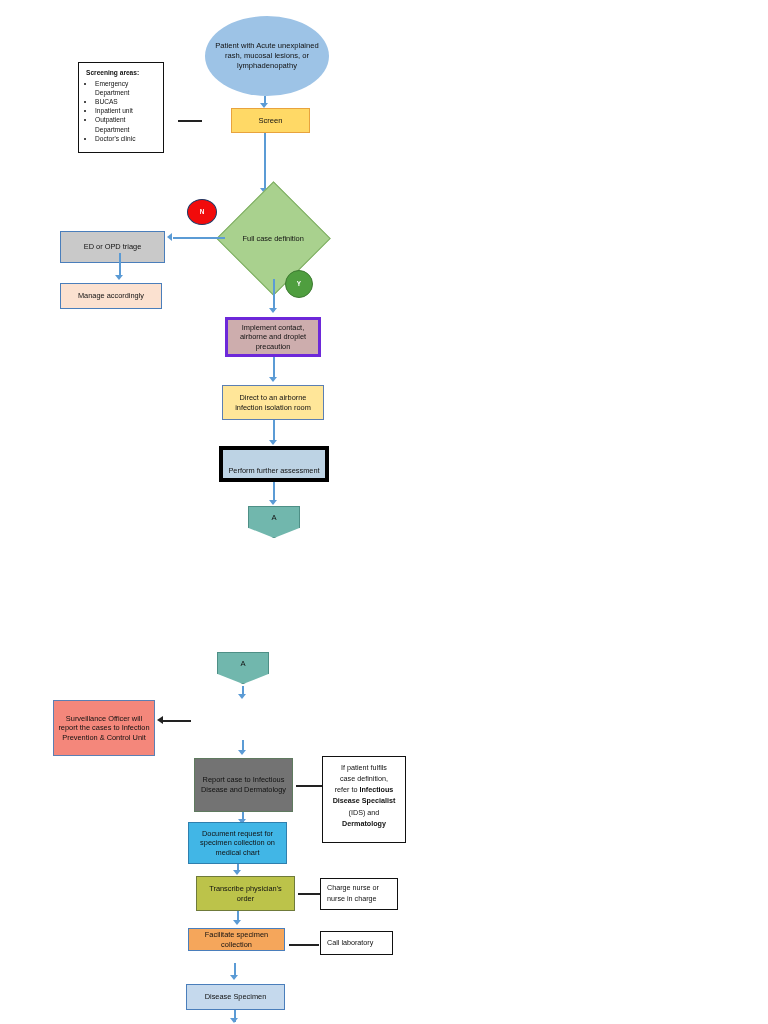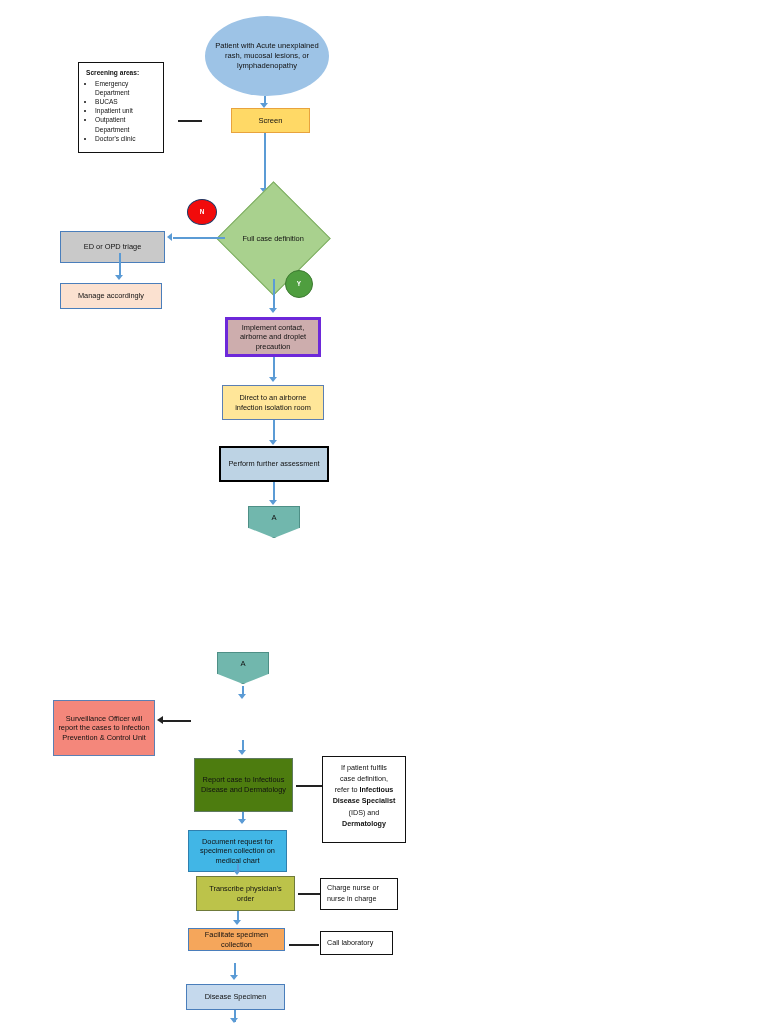--- a/index.html
+++ b/index.html
@@ -31,25 +31,25 @@
     border-radius:50%;
     background:#9dc3e6;
     color:#111;
     font-size:7.6px;
   }
   .screen-box{background:#ffd966;border:1.4px solid #e8a33d;font-size:7.6px;}
   .gray-box{background:#c9c9c9;border:1px solid #4a7ebb;margin-top:10px;}
   .peach-box{background:#fbe1d0;border:1px solid #4a7ebb;}
   .mauve-box{background:#cdadad;border:3px solid #6d28d9;}
   .yellow-box{background:#ffe699;border:1px solid #5b7fb3;}
-  .blue-box{background:#bdd3e4;border:2px solid #000000;}
+  .blue-box{background:#bdd3e4;border:4px solid #000000;align-items:flex-end;}
   .lightblue-box{background:#c5d9ed;border:1px solid #4a7ebb;}
   .salmon-box{background:#f4877b;border:1px solid #5b7fb3;}
-  .green-box{background:#4d7c0f;border:1px solid #5f7a5f;}
-  .cyan-box{background:#41b6e6;border:1px solid #2f7fae;margin-top:8px;}
+  .green-box{background:#737373;border:1px solid #5f7a5f;}
+  .cyan-box{background:#41b6e6;border:1px solid #2f7fae;}
   .olive-box{background:#bcc34a;border:1px solid #6f7a3a;}
   .orange-box{background:#f5a65b;border:1px solid #4a7ebb;}
 
   .note-box{
     background:#ffffff;
     border:1.3px solid #111111;
     font-size:7.2px;
     text-align:center;
     align-items:flex-start;
     justify-content:flex-start;

